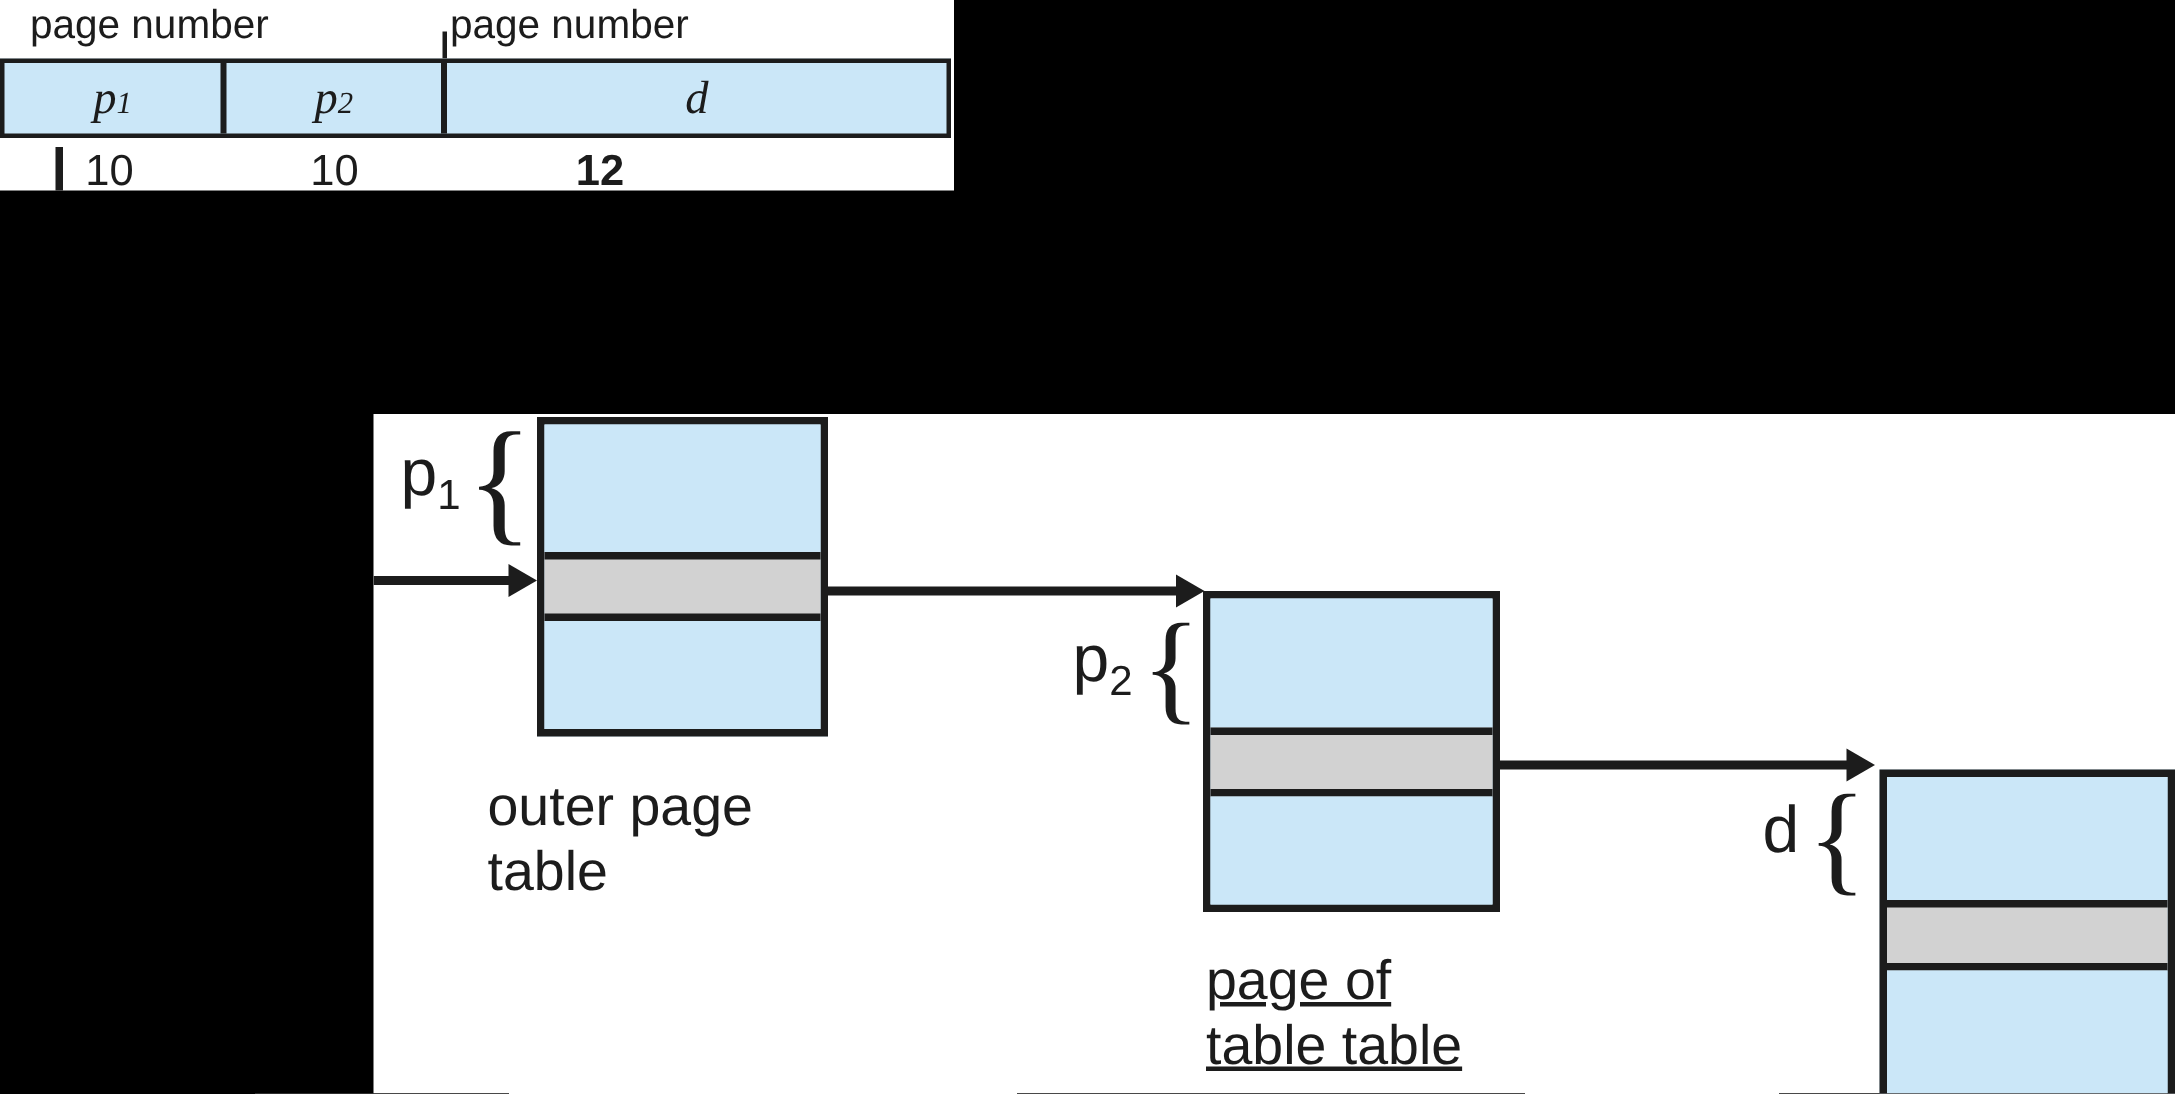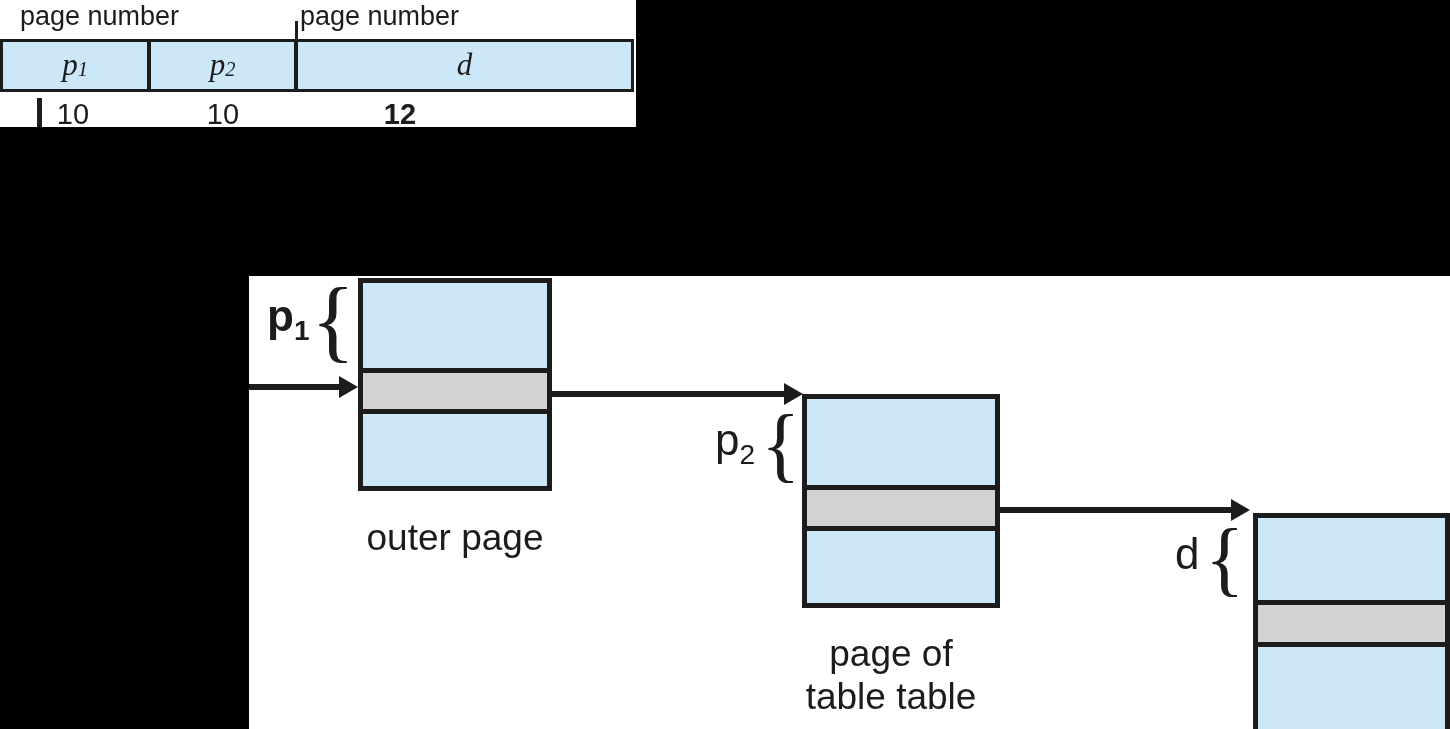--- a/index.html
+++ b/index.html
@@ -58,32 +58,32 @@
     position:absolute; width:0; height:0;
     border-top:11px solid transparent; border-bottom:11px solid transparent;
     border-left:19px solid var(--ink,#1c1c1c);
   }
   #arrow1-head { left:90px;  top:100px; }
   #arrow2-head { left:535px; top:107px; }
   #arrow3-head { left:982px; top:223px; }
 
   .index-label { position:absolute; font-size:44px; line-height:44px; white-space:nowrap; }
   .index-label .sub { font-size:28px; position:relative; top:9px; }
-  #lbl-p1 { left:18px;  top:18px;font-weight:bold;  }
+  #lbl-p1 { left:18px;  top:18px;  }
   #lbl-p2 { left:466px; top:142px; }
   #lbl-d  { left:926px; top:256px; }
 
   .brace { position:absolute; font-family:"Liberation Serif",serif; color:var(--ink,#1c1c1c); }
   #brace-p1 { left:62px;  top:-6px;  font-size:92px; line-height:100px; }
   #brace-p2 { left:512px; top:124px; font-size:82px; line-height:90px; }
   #brace-d  { left:956px; top:238px; font-size:82px; line-height:90px; }
 
-  .caption { position:absolute; text-align:center; font-size:37px; line-height:43px; }
+  .caption { position:absolute; text-align:left; font-size:37px; line-height:43px; }
   #cap-outer { left:76px;  top:240px; width:260px; }
-  #cap-inner { left:512px; top:356px; width:260px; }
+  #cap-inner { left:555px; top:356px; width:260px;text-decoration:underline; }
 </style>
 </head>
 <body>
 
 <div class="stage">
 
   <div class="panel" id="panel-top">
     <div class="grp-label" id="lbl-page-number">page number</div>
     <div class="grp-label" id="lbl-page-offset">page number</div>
     <div class="grp-tick"></div>
@@ -116,20 +116,21 @@
 
     <div class="index-label" id="lbl-p1"><span>p</span><span class="sub">1</span></div>
     <div class="brace" id="brace-p1">{</div>
     <div class="box" id="outer-box">
       <div class="row-blue r1"></div>
       <div class="row-gray r2"></div>
       <div class="row-blue r3"></div>
     </div>
     <div class="caption" id="cap-outer">
       <div>outer page</div>
+      <div>table</div>
     </div>
 
     <div class="h-line" id="arrow2-line"></div>
     <div class="arr-head" id="arrow2-head"></div>
 
     <div class="index-label" id="lbl-p2"><span>p</span><span class="sub">2</span></div>
     <div class="brace" id="brace-p2">{</div>
     <div class="box" id="inner-box">
       <div class="row-blue r1"></div>
       <div class="row-gray r2"></div>

